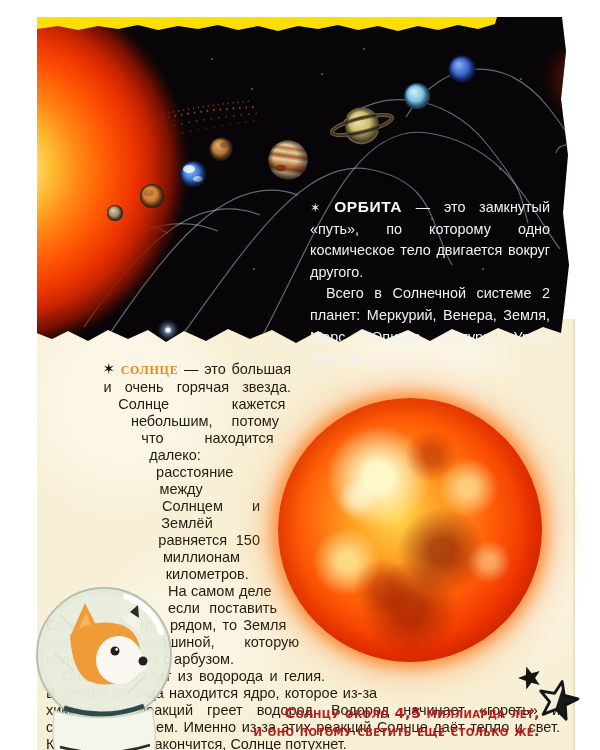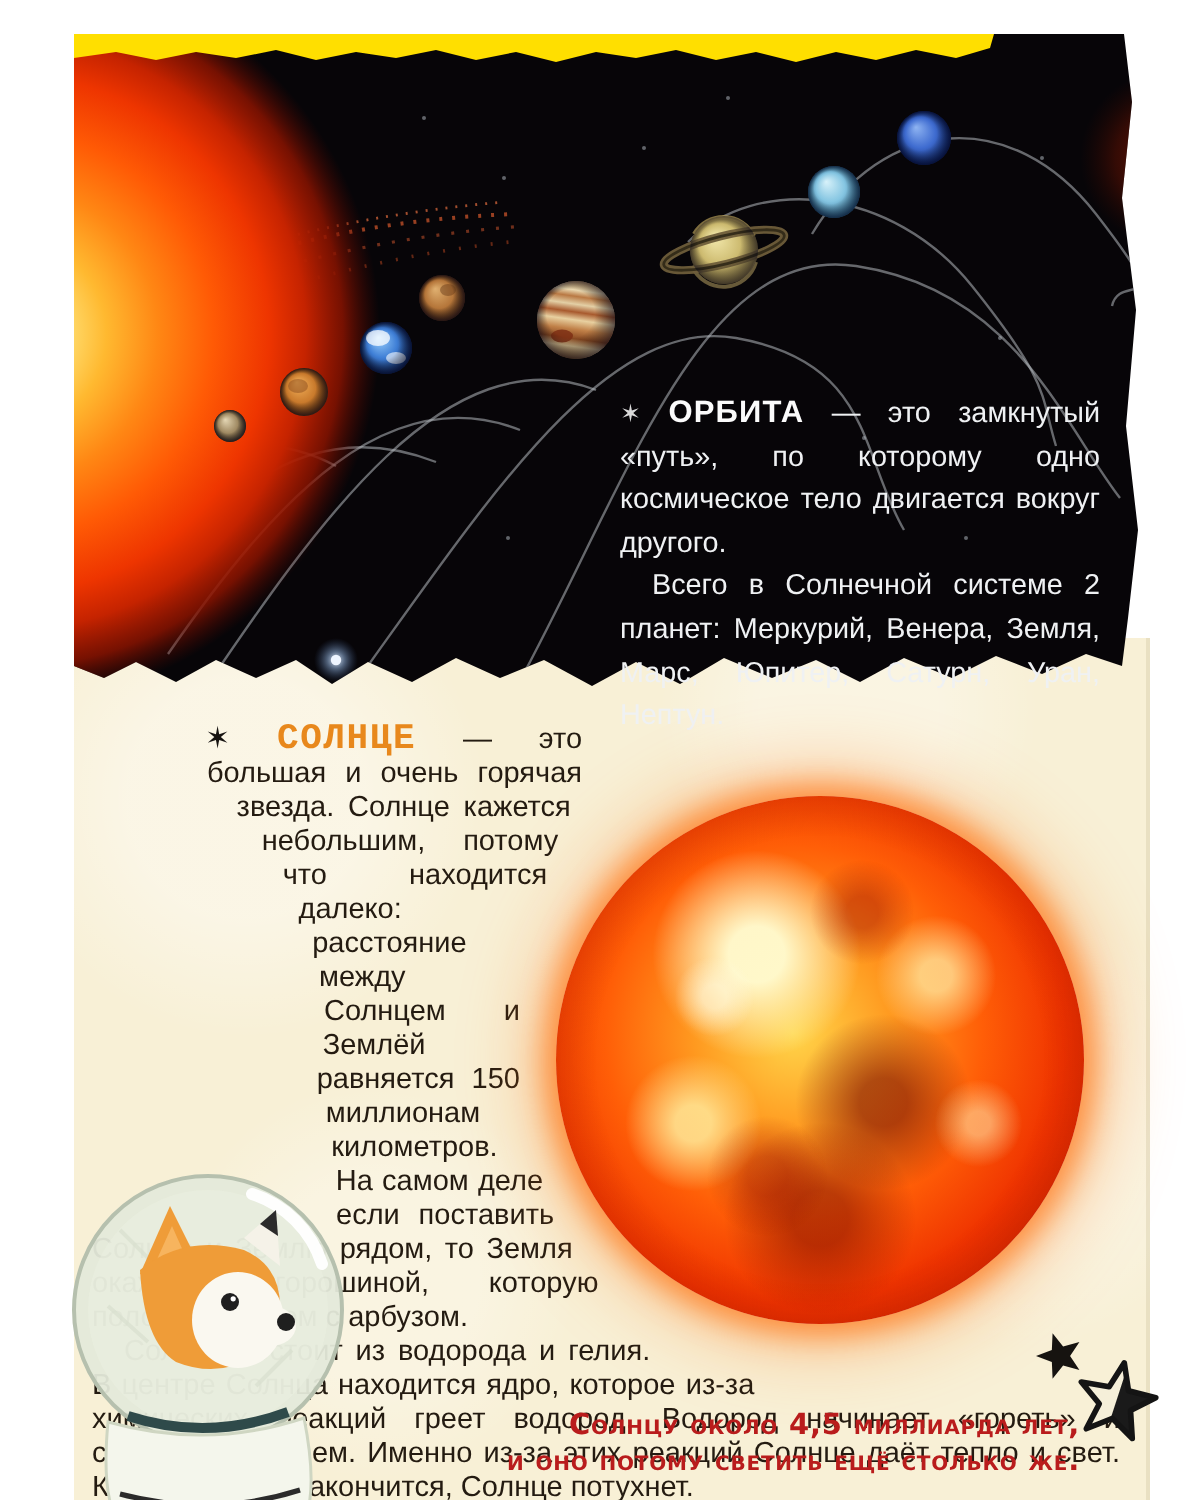--- a/index.html
+++ b/index.html
@@ -27,22 +27,22 @@
   .orbit-note p{margin:0;}
   .orbit-note .p2{text-indent:16px;}
   .orbit-term{font-weight:bold;font-size:15.5px;letter-spacing:.6px;color:#fbfbfb;}
   .orbit-star{color:#d9d9d9;font-family:"DejaVu Sans",sans-serif;font-size:12.5px;}
 
   
   .article{position:absolute;left:46px;top:344px;width:514px;color:#241b11;
     font-size:14.5px;line-height:17px;text-align:justify;hyphens:auto;}
   .article p{margin:0;text-indent:16px;}
   .article-star{color:#161310;font-family:"DejaVu Sans",sans-serif;font-size:15px;}
-  .article-term{color:#e8881c;font-weight:bold;font-size:18px;letter-spacing:.8px;
-    font-family:Liberation Mono, monospace;}
+  .article-term{color:#e8881c;font-weight:bold;font-size:12px;letter-spacing:.8px;
+    font-family:Liberation Serif, serif;}
 
   
   .sun-float{float:right;width:300px;height:330px;
     shape-outside:polygon(38px 0,300px 0,300px 330px,160px 330px,70px 302px,26px 244px,6px 182px,8px 128px,24px 76px,38px 38px);
     shape-margin:7px;position:relative;}
   .dog-float{float:left;width:130px;height:240px;margin-top:168px;
     shape-outside:polygon(0 0,12px 0,36px 22px,58px 44px,76px 66px,92px 92px,104px 120px,110px 150px,104px 180px,112px 210px,116px 240px,0 240px);
     shape-margin:6px;}
 
   

